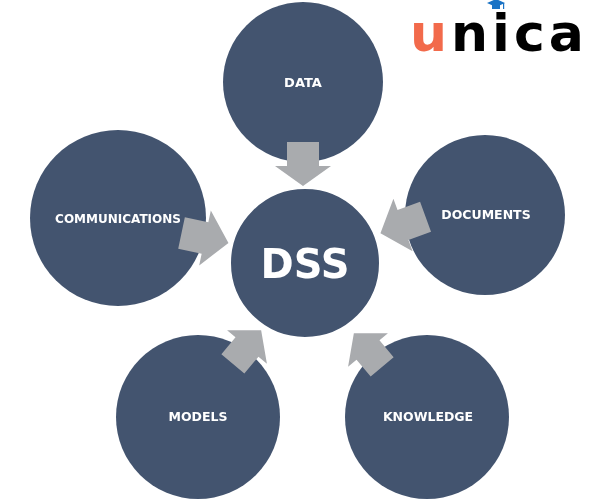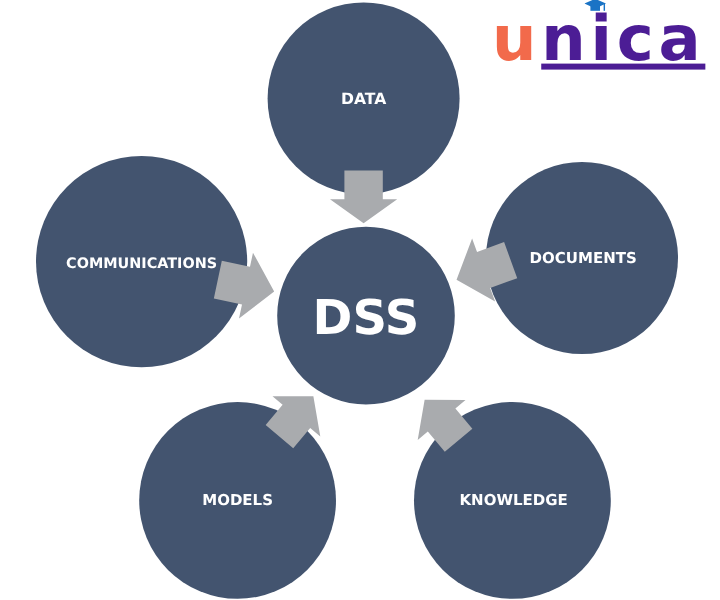--- a/index.html
+++ b/index.html
@@ -1,21 +1,21 @@
 <!DOCTYPE html>
 <html><head>
 <meta charset="utf-8">
 <style>
   html,body{margin:0;padding:0;background:#ffffff;}
   body{width:600px;height:500px;position:relative;overflow:hidden;font-family:"DejaVu Sans",sans-serif;}
   #diagram{position:absolute;left:0;top:0;width:600px;height:500px;}
   .node-label{font-family:"DejaVu Sans",sans-serif;font-weight:bold;fill:#ffffff;}
   .logo{position:absolute;left:410px;top:8px;height:50px;display:flex;align-items:flex-end;font-family:"DejaVu Sans",sans-serif;font-weight:bold;font-size:52px;letter-spacing:4px;line-height:50px;}
   .logo .u{color:#f26a4b;}
-  .logo .rest{color:#4c1d95;position:relative;text-decoration:underline;}
+  .logo .rest{color:#000000;position:relative;}
   .cap{position:absolute;left:36px;top:-9px;width:18px;height:12px;}
 </style>
 </head>
 <body>
 
 <div class="logo">
   <span class="u">u</span>
     <span class="rest"><svg class="cap" viewBox="0 0 18 12">
         <polygon points="9,0 18,4 9,8 0,4" fill="#1a73c5"></polygon>
         <rect x="5" y="6" width="8" height="4" fill="#1a73c5"></rect>

